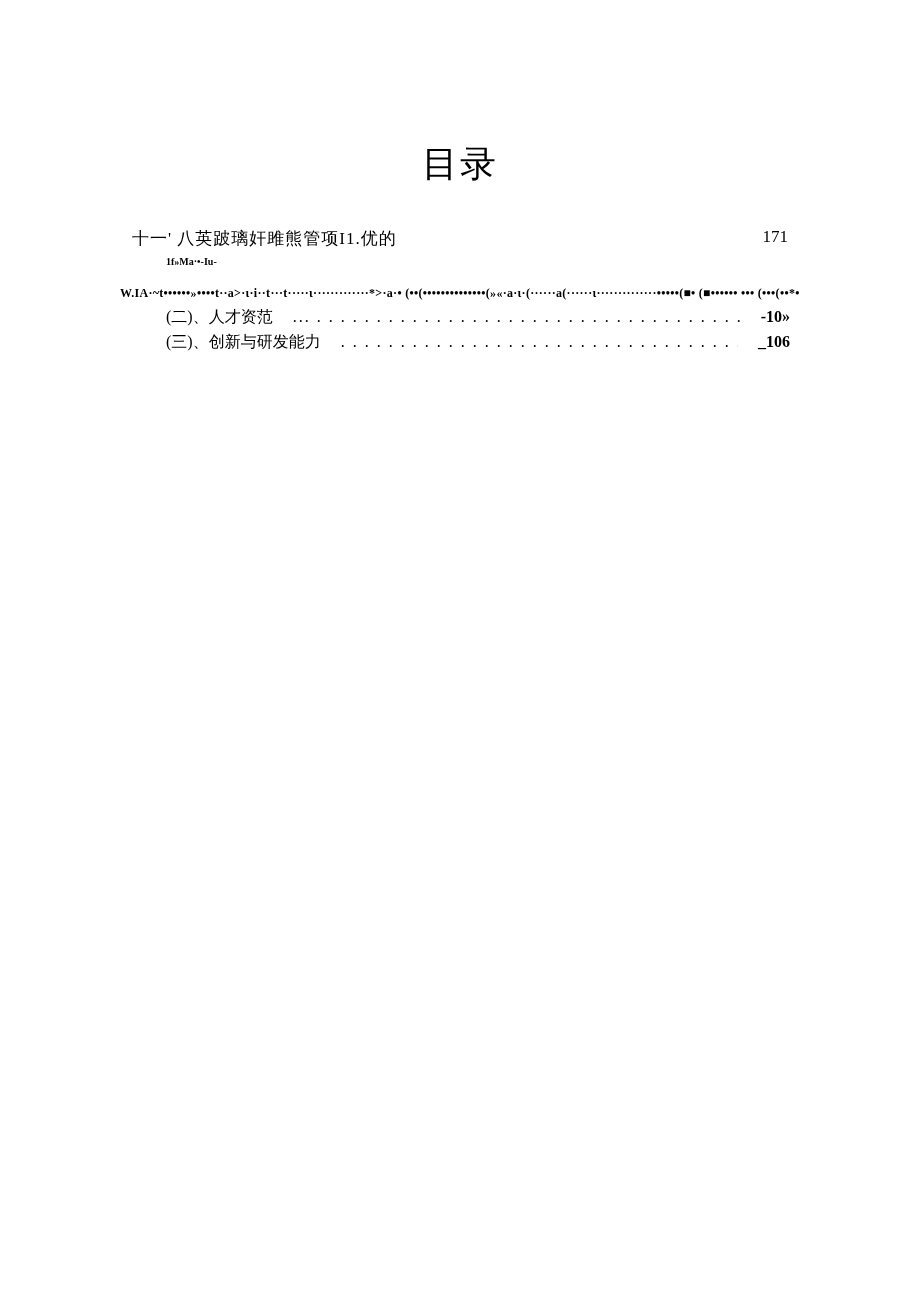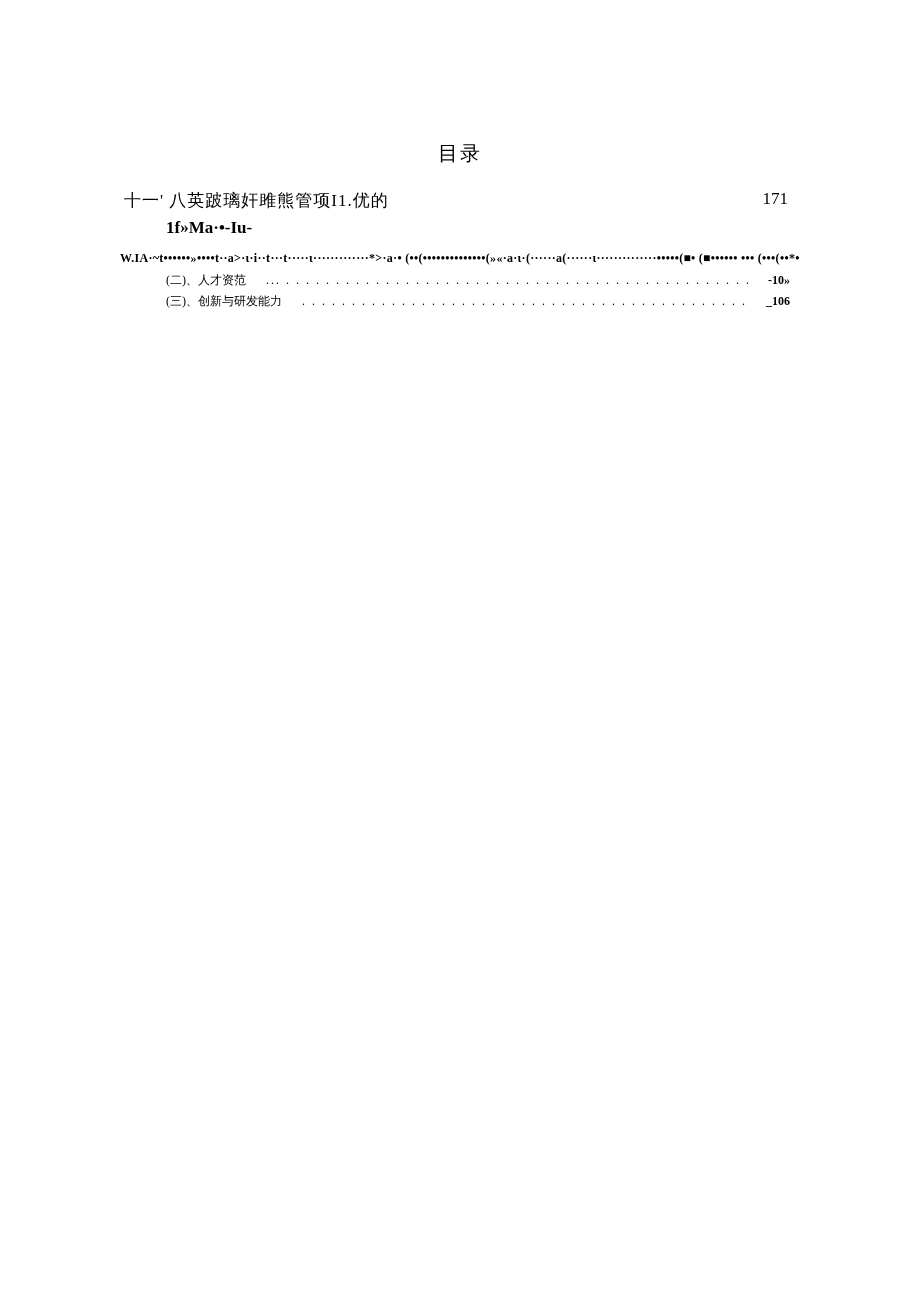--- a/index.html
+++ b/index.html
@@ -12,56 +12,57 @@
       font-family: "SimSun", "宋体", serif;
       width: 920px;
       height: 1301px;
       position: relative;
     }
     .page {
       padding: 140px 120px 0 120px;
     }
     .title {
       text-align: center;
-      font-size: 20px;
+      font-size: 36px;
       font-weight: normal;
-      margin-bottom: 22px;
+      margin-bottom: 38px;
       letter-spacing: 2px;
     }
     .toc-line-1 {
       display: flex;
       justify-content: space-between;
       font-size: 17px;
       margin-bottom: 6px;
       padding: 0 4px;
     }
     .toc-line-1 .left {
       letter-spacing: 1px;
+      margin-left: 8px;
     }
     .toc-line-1 .right {
       padding-right: 8px;
     }
     .garbled-line-1 {
       padding-left: 46px;
       font-weight: bold;
-      font-size: 17px;
-      margin-bottom: 12px;
+      font-size: 10px;
+      margin-bottom: 18px;
     }
     .garbled-line-2 {
       font-weight: bold;
       font-size: 12px;
       line-height: 1.35;
       word-break: break-all;
       margin-bottom: 6px;
       letter-spacing: 0.3px;
     }
     .toc-entry {
       display: flex;
       align-items: baseline;
-      font-size: 12px;
+      font-size: 16px;
       margin-bottom: 4px;
       padding-left: 46px;
       padding-right: 10px;
       gap: 16px;
     }
     .toc-entry .label {
       white-space: nowrap;
     }
     .toc-entry .dots {
       flex: 1;

